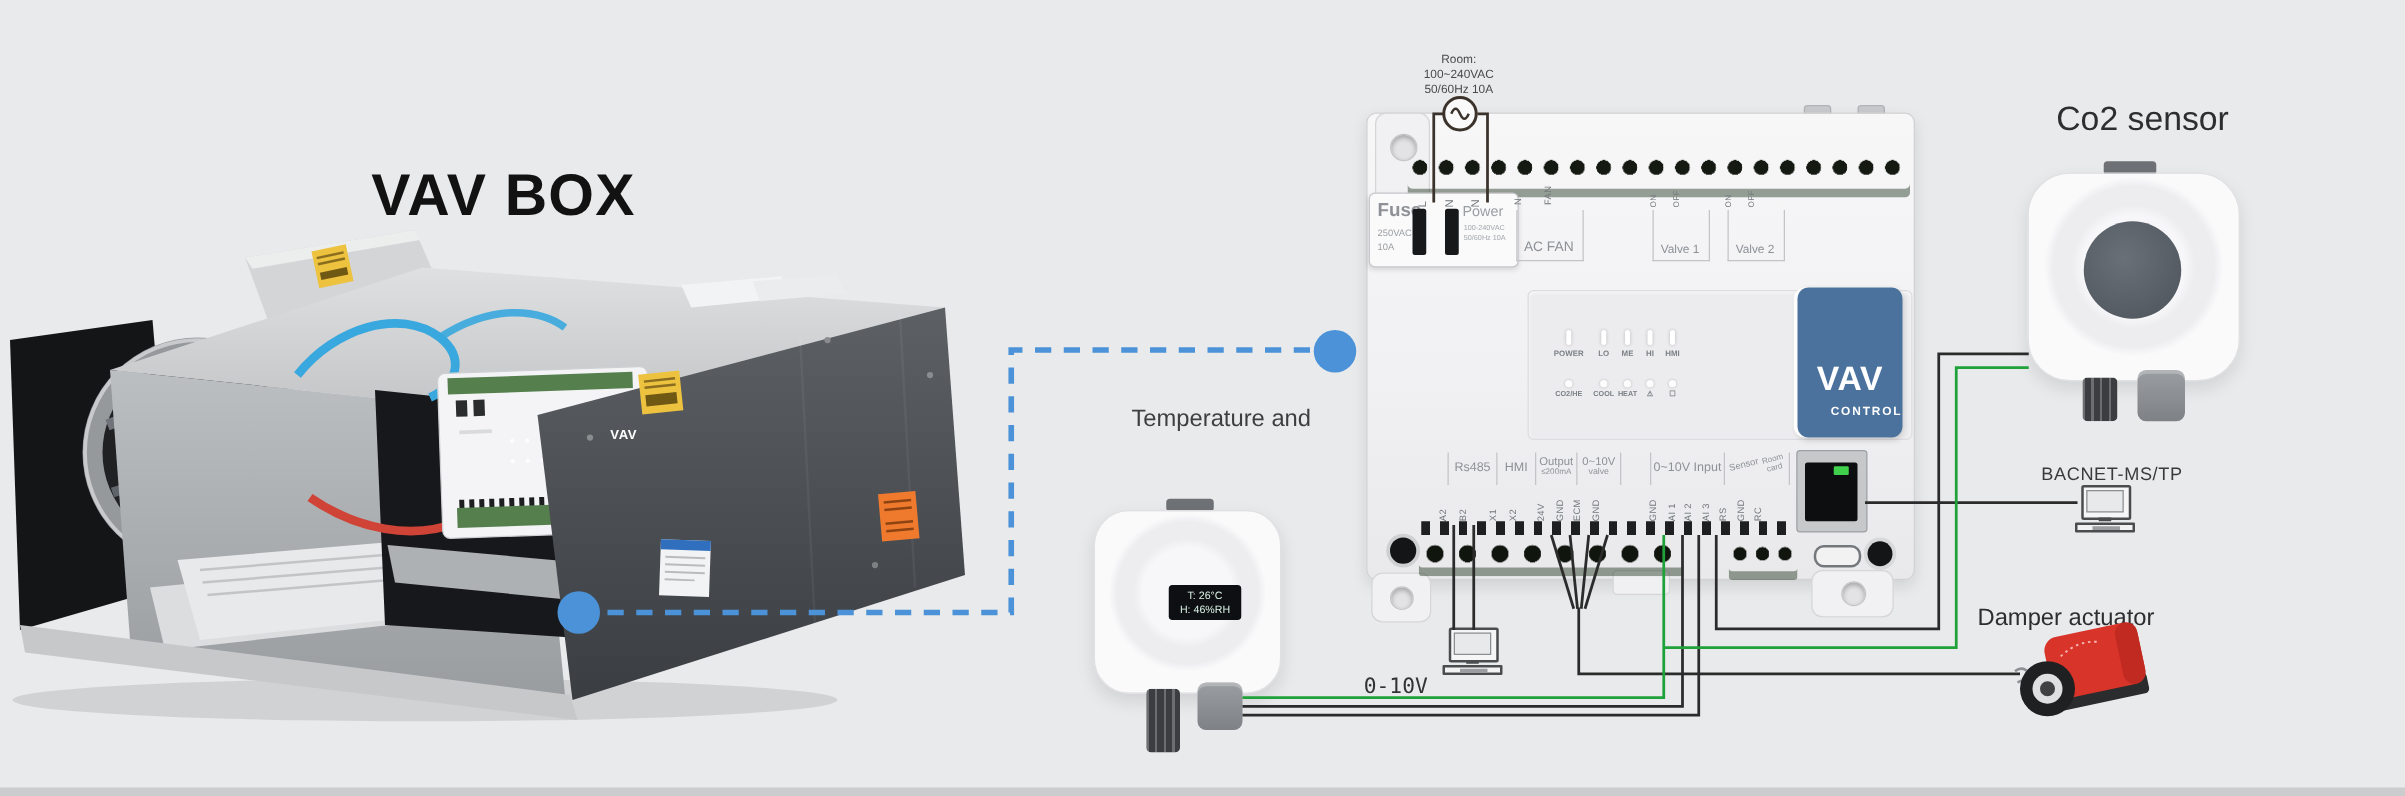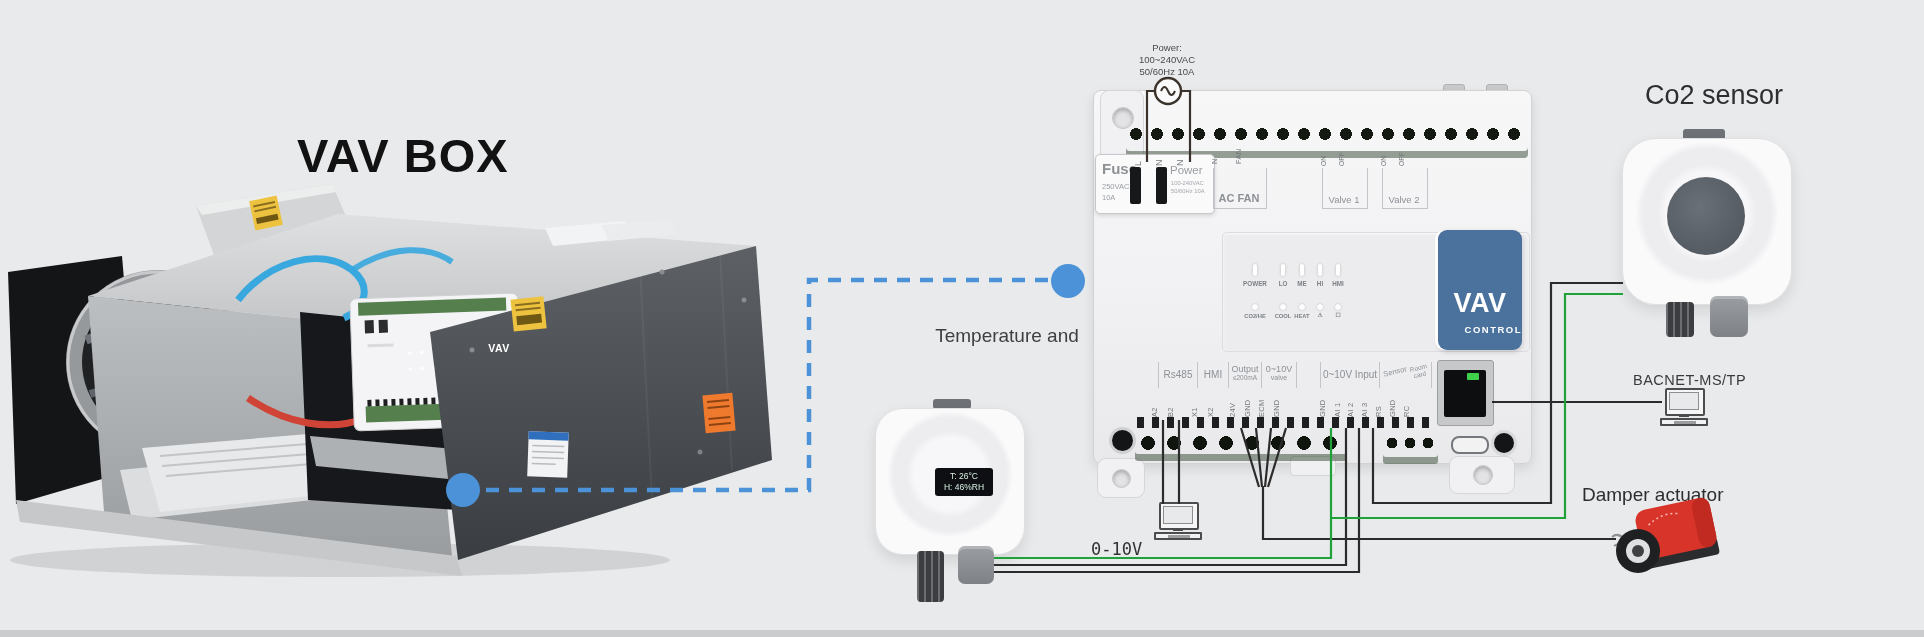--- a/index.html
+++ b/index.html
@@ -228,21 +228,21 @@
     <span class="p3">50/60Hz 10A</span>
   </div>
 
   <span class="vlab big" style="left:1143px;top:157px;">L</span>
   <span class="vlab big" style="left:1164px;top:157px;">N</span>
   <span class="vlab big" style="left:1185px;top:157px;">N</span>
 
   <span class="vlab" style="left:1219px;top:155px;">N</span>
   <span class="vlab" style="left:1243px;top:155px;">FAN</span>
   <div class="abs sec-box" style="left:1213px;top:168px;width:52px;height:40px;"></div>
-  <div class="sec-lab" style="left:1213px;top:192px;width:52px;font-size:11px;font-weight:bold;">AC FAN</div>
+  <div class="sec-lab" style="left:1213px;top:192px;width:52px;font-size:11px;">AC FAN</div>
 
   <span class="vlab" style="left:1328px;top:157px;font-size:6.5px;">ON</span>
   <span class="vlab" style="left:1346px;top:157px;font-size:6.5px;">OFF</span>
   <div class="abs sec-box" style="left:1322px;top:168px;width:44px;height:40px;"></div>
   <div class="sec-lab" style="left:1322px;top:194px;width:44px;font-size:9.5px;">Valve 1</div>
 
   <span class="vlab" style="left:1388px;top:157px;font-size:6.5px;">ON</span>
   <span class="vlab" style="left:1406px;top:157px;font-size:6.5px;">OFF</span>
   <div class="abs sec-box" style="left:1382px;top:168px;width:44px;height:40px;"></div>
   <div class="sec-lab" style="left:1382px;top:194px;width:44px;font-size:9.5px;">Valve 2</div>
@@ -314,26 +314,26 @@
 
   <div class="abs rj45">
     <div class="inner"></div>
       <div class="led"></div>
   </div>
   <div class="abs usbc"></div>
   <div class="abs jack" style="left:1494px;top:433px;width:20px;height:20px;box-shadow:0 0 0 3px #d8d9db;"></div>
   <div class="abs jack" style="left:1112px;top:430px;width:21px;height:21px;box-shadow:0 0 0 3px #cfd0d2;"></div>
 
   <div class="abs small-note" style="left:1115px;top:42px;width:104px;">
-    <div>Power:</div>
+    <div>Room:</div>
     <div>100~240VAC</div>
     <div>50/60Hz  10A</div>
   </div>
 
-  <div class="abs" style="left:914px;top:322px;width:186px;text-align:center;font-size:19px;color:#3f3f41;line-height:1.45;">
+  <div class="abs" style="left:884px;top:322px;width:186px;text-align:center;font-size:19px;color:#3f3f41;line-height:1.45;">
     <div>Temperature and</div>
   </div>
   <div class="abs cap" style="left:933px;top:399px;width:38px;height:10px;"></div>
   <div class="abs sensor-body th-body"></div>
   <div class="abs th-display">
     <div>T: 26°C</div>
     <div>H: 46%RH</div>
   </div>
   <div class="abs probe" style="left:917px;top:551px;width:27px;height:51px;"></div>
   <div class="abs gland" style="left:958px;top:546px;width:36px;height:38px;"></div>

